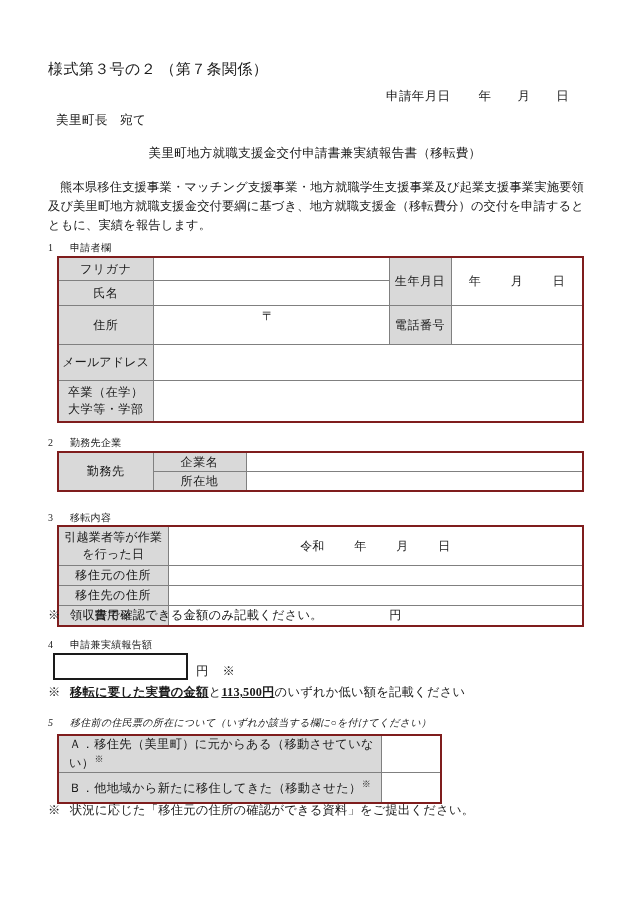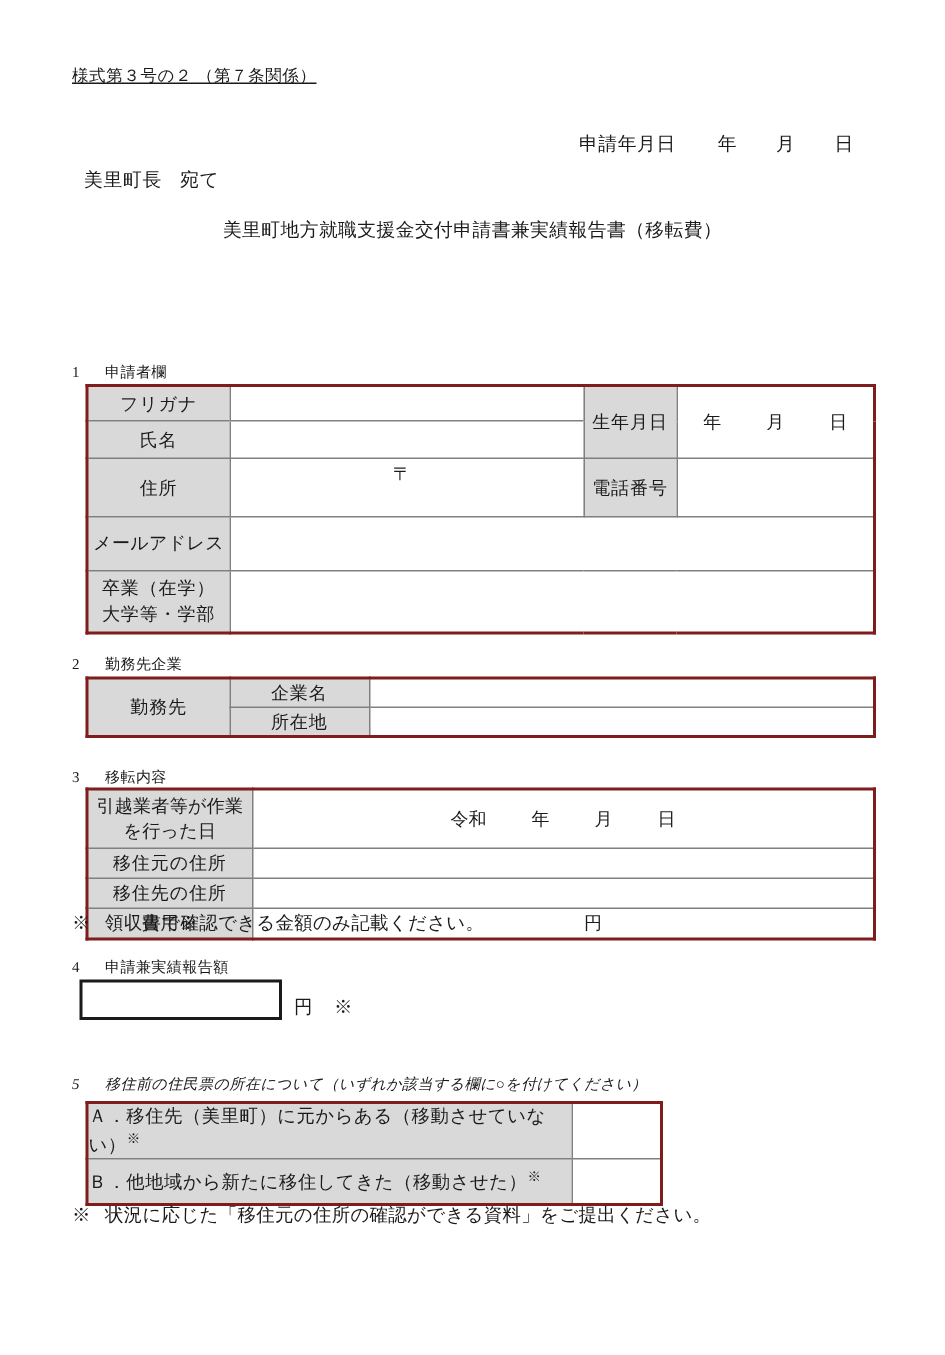--- a/index.html
+++ b/index.html
@@ -19,25 +19,24 @@
   .page {
     position: absolute;
     inset: 0;
     padding: 0;
   }
 
   
   .doc-code {
     position: absolute;
     left: 48px;
-    top: 43px;
-    font-size: 11px;
+    top: 60px;
+    font-size: 15px;
     letter-spacing: .4px;
     white-space: nowrap;
-    text-decoration: underline;
   }
   .apply-date {
     position: absolute;
     left: 386px;
     top: 88px;
     font-size: 12.5px;
     white-space: nowrap;
     letter-spacing: .4px;
   }
   .apply-date .gap1 { display:inline-block; width:28px; }
@@ -147,20 +146,21 @@
     white-space: nowrap;
     letter-spacing: .2px;
   }
   .amount-note .mk { display:inline-block; width:22px; }
   .u { text-decoration: underline; font-weight: bold; }
 
   
   table.choice td.opt {
     background: #d9d9d9;
     text-align: left;
+    padding-left: 10px;
     letter-spacing: .4px;
     font-size: 12.2px;
   }
   table.choice td.mark {
     background: #ffffff;
     width: 60px;
   }
   .sup { font-size: 9px; vertical-align: super; }
 </style>
 </head>
@@ -173,20 +173,21 @@
   <div class="apply-date">
     <span>申請年月日</span><span class="gap1"></span><span>年</span><span class="gap2"></span><span>月</span><span class="gap3"></span><span>日</span>
   </div>
 
   <div class="addressee">
     <span>美里町長</span><span class="sp"></span><span>宛て</span>
   </div>
 
   <div class="doc-title">美里町地方就職支援金交付申請書兼実績報告書（移転費）</div>
 
+  <div class="intro">熊本県移住支援事業・マッチング支援事業・地方就職学生支援事業及び起業支援事業実施要領及び美里町地方就職支援金交付要綱に基づき、地方就職支援金（移転費分）の交付を申請するとともに、実績を報告します。</div>
 
   <div class="section-head" style="left:48px; top:241px;">
     <span class="num">1</span><span>申請者欄</span>
   </div>
 
   <table class="form" style="left:57px; top:256px; width:525px;">
     <colgroup>
       <col style="width:95px;">
       <col style="width:236px;">
       <col style="width:62px;">
@@ -293,20 +294,23 @@
   <div class="section-head" style="left:48px; top:638px;">
     <span class="num">4</span><span>申請兼実績報告額</span>
   </div>
 
   <div class="amount-box"></div>
 
   <div class="amount-unit">
     <span>円</span><span class="sp"></span><span>※</span>
   </div>
 
+  <div class="amount-note">
+    <span class="mk">※</span><span class="u">移転に要した実費の金額</span><span>と</span><span class="u">113,500円</span><span>のいずれか低い額を記載ください</span>
+  </div>
 
   <div class="section-head" style="left:48px; top:716px;font-style:italic;">
     <span class="num">5</span><span>移住前の住民票の所在について（いずれか該当する欄に○を付けてください）</span>
   </div>
 
   <table class="form choice" style="left:57px; top:734px; width:383px;">
     <colgroup>
       <col style="width:323px;">
       <col style="width:60px;">
     </colgroup>

